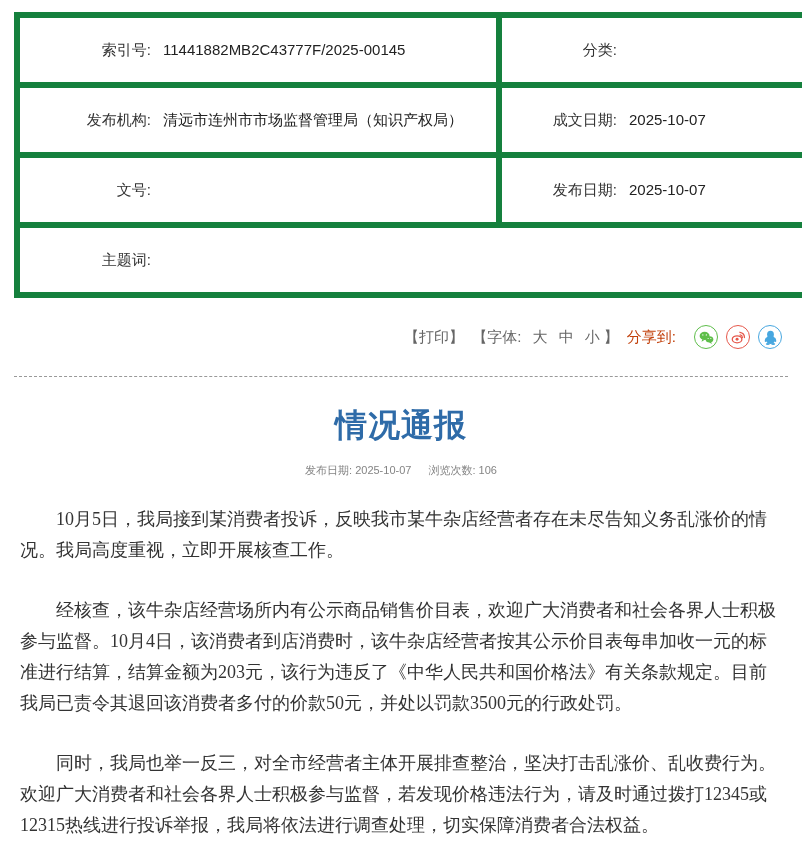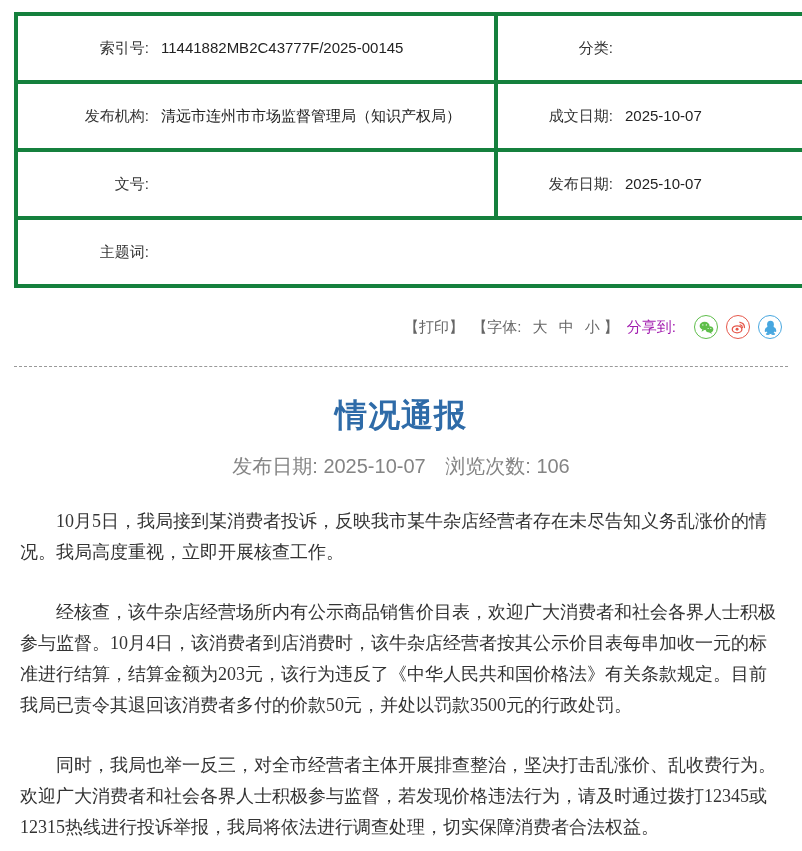--- a/index.html
+++ b/index.html
@@ -8,58 +8,58 @@
     font-family:"Liberation Sans","DejaVu Sans",sans-serif;
     color:#333;position:relative;
   }
   
   table.meta{
     border-collapse:collapse;table-layout:fixed;
     width:762px;margin:12px 26px 0 14px;
     font-size:15px;color:#333;
   }
   table.meta td{
-    border:4px solid #15803d;height:38px;padding:13px;vertical-align:middle;
+    border:6px solid #15803d;height:38px;padding:13px;vertical-align:middle;
     white-space:nowrap;overflow:hidden;
   }
   td.c-left{width:450px;}
   td.c-right{width:310px;}
   .lbl{display:inline-block;width:118px;text-align:right;color:#333;}
   td.c-right .lbl{width:102px;}
   .val{margin-left:12px;color:#222;}
   
   .toolbar{
     margin:24px 20px 0 20px;height:30px;
     display:flex;align-items:center;justify-content:flex-end;
     font-size:15px;color:#666;
   }
   .tools-left span{margin-right:4px;}
   .font-sz{cursor:pointer;margin:0 3px;}
   .print-btn{cursor:pointer;}
-  .share{display:flex;align-items:center;color:#a21caf;}
+  .share{display:flex;align-items:center;color:#c2410c;}
   .share-label{margin-right:10px;}
   .icon-circle{
     width:24px;height:24px;border-radius:50%;background:#fff;
     display:inline-flex;align-items:center;justify-content:center;
     margin-left:8px;cursor:pointer;box-sizing:border-box;
   }
   .ic-wechat{border:1px solid #5ebe4a;}
   .ic-weibo{border:1px solid #e6584b;}
   .ic-qq{border:1px solid #47a7e0;}
   
   .dashed{border:0;border-top:1px dashed #999;margin:24px 14px 0 14px;}
   
   .article{padding:0 20px;}
   h1.doc-title{
     margin:28px 0 0 0;text-align:center;
     font-size:32px;line-height:40px;font-weight:bold;color:#2e6ba8;
     letter-spacing:1px;
   }
   .meta-line{
-    margin-top:18px;text-align:center;font-size:20px;color:#848484;
+    margin-top:18px;text-align:center;font-size:11px;color:#848484;
   }
   .meta-line .pair{margin:0 7px;}
   .body-text{
     font-family:"Liberation Serif","DejaVu Serif",serif;
     font-size:18px;line-height:31px;color:#333;
   }
   .body-text p{margin:29px 0 0 0;text-indent:2em;}
   .body-text p:first-child{margin-top:26px;}
   .signature{
     margin-top:52px;text-align:right;

